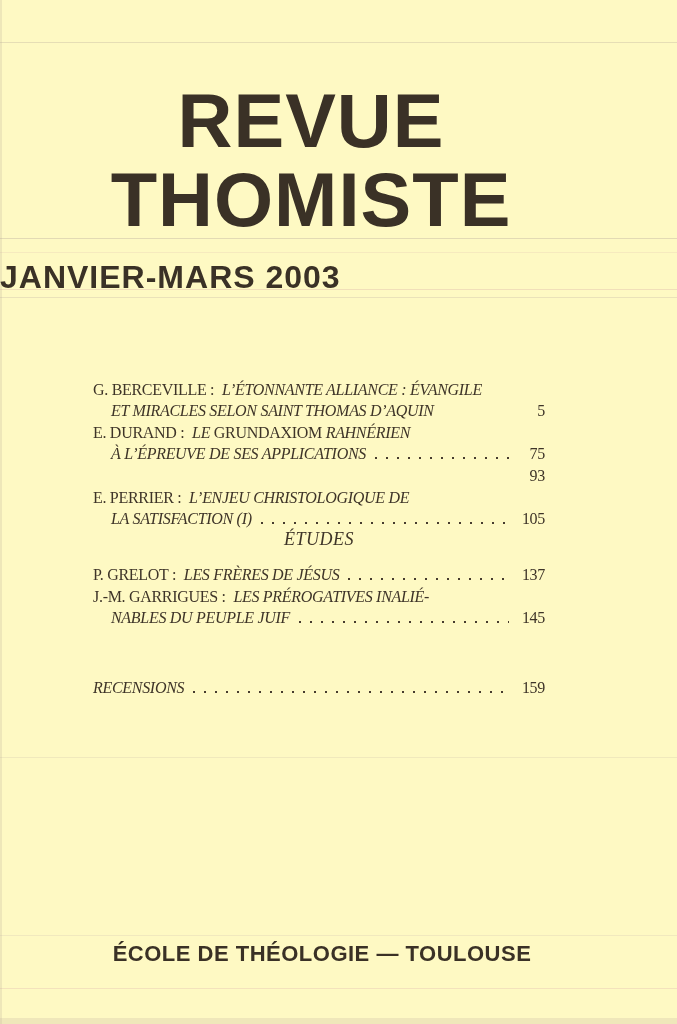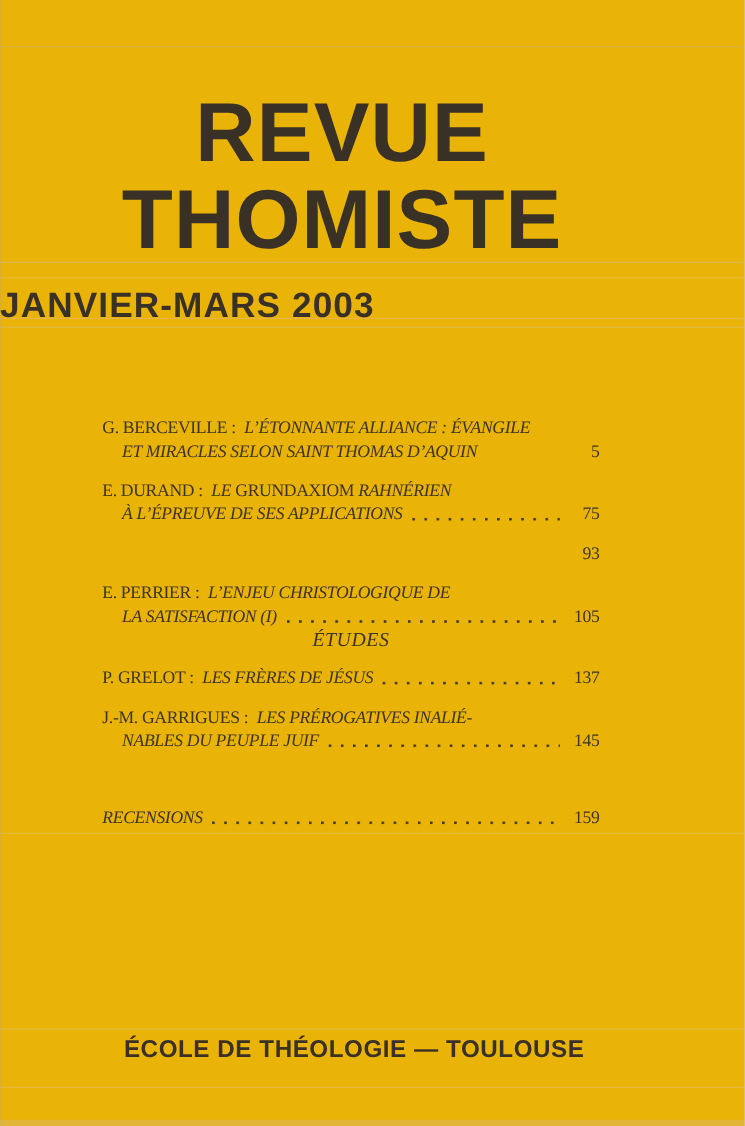--- a/index.html
+++ b/index.html
@@ -1,37 +1,37 @@
 <!DOCTYPE html>
 <html><head>
 <meta charset="utf-8">
 <style>
   html,body{margin:0;padding:0;background:#d8d4c8;}
   .page{
     position:relative;width:677px;height:1024px;margin:0 auto;
-    background:#eab308;overflow:hidden;
+    background:#fef9c3;overflow:hidden;
     font-family:"Liberation Serif",serif;color:#3e3428;
   }
   
   .masthead{
     position:absolute;top:81px;left:0;width:622px;text-align:center;
     font-family:"Liberation Sans",sans-serif;font-weight:bold;
     font-size:76px;line-height:79px;letter-spacing:1px;color:#3a3126;
   }
   .issue{
     position:absolute;top:260px;left:0;width:616px;
     font-family:"Liberation Sans",sans-serif;font-weight:bold;
     font-size:32px;line-height:34px;letter-spacing:1px;color:#3a3126;
   }
   
   .toc{
     position:absolute;left:93px;top:379px;width:452px;
     font-size:16px;line-height:21px;letter-spacing:-0.3px;color:#3e3428;
   }
-  .toc-entry + .toc-entry{margin-top:15px;}
+  .toc-entry + .toc-entry{margin-top:1px;}
   .toc-entry.extra-gap{margin-top:49px;}
   .toc-section{text-align:center;font-style:italic;font-size:18px;letter-spacing:.5px;}
   .toc-section + .toc-entry{margin-top:14px;}
   .toc-line{white-space:nowrap;}
   .toc-line.indent{padding-left:18px;}
   .toc-row{display:flex;align-items:flex-end;}
   .toc-row .toc-text{white-space:nowrap;}
   .run.it{font-style:italic;}
   .run.author-run{padding-right:4px;}
   .leader{flex:1 1 auto;min-width:10px;height:4px;align-self:flex-end;margin:0 8px 4px 8px;}

